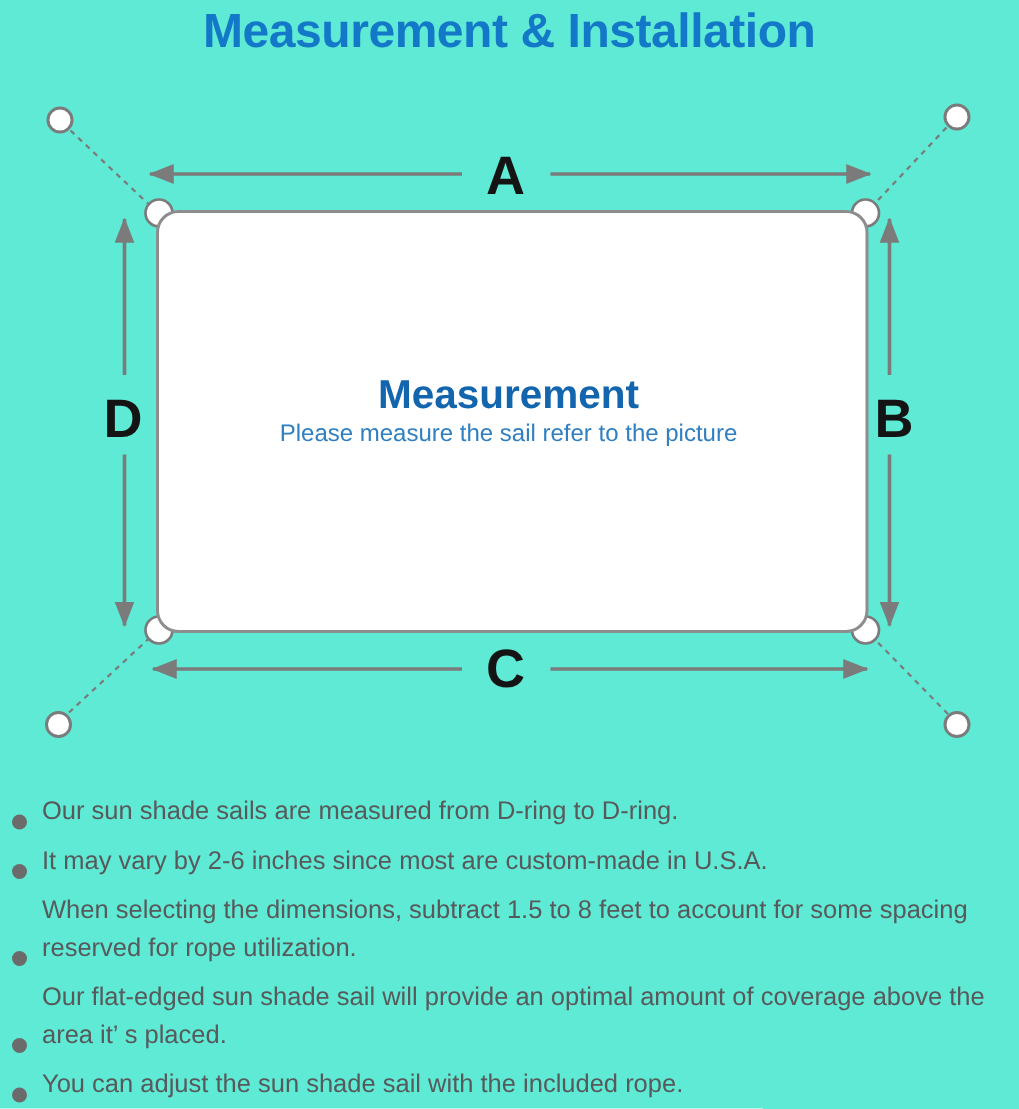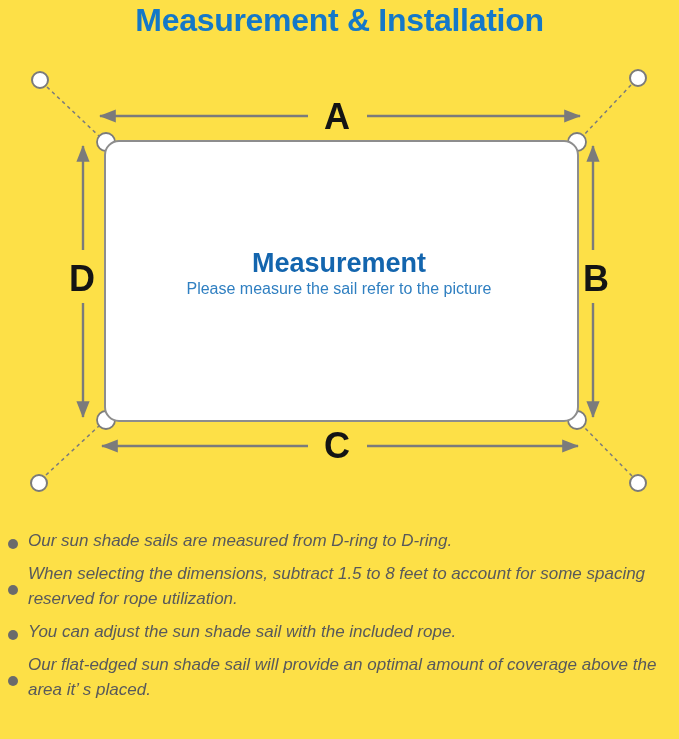--- a/index.html
+++ b/index.html
@@ -5,21 +5,21 @@
   html, body {
     margin: 0;
     padding: 0;
     background: #ffffff;
     font-family: "Liberation Sans", sans-serif;
   }
   .page {
     position: relative;
     width: 679px;
     height: 739px;
-    background: #fde047;
+    background: #5eead4;
     overflow: hidden;
   }
   .main-title {
     margin: 0;
     padding-top: 3px;
     text-align: center;
     font-size: 32px;
     line-height: 35px;
     font-weight: bold;
     letter-spacing: -0.3px;
@@ -48,27 +48,26 @@
     fill: #2f7fc1;
   }
 
   .bullets {
     list-style: none;
     margin: 3px 0 0 0;
     padding: 0 6px 0 8px;
   }
   .bullet-item {
     display: flex;
-    align-items: center;
+    align-items: flex-end;
     gap: 10px;
     margin-bottom: 8px;
     color: #58595b;
     font-size: 17px;
     line-height: 25px;
-    font-style: italic;
   }
   .bullet-dot {
     flex: none;
     width: 10px;
     height: 10px;
     margin-top: 7px;
     border-radius: 50%;
     background: #6b6b6b;
   }
   .bullet-text { flex: 1; }
@@ -132,25 +131,29 @@
     </svg>
   </div>
 
   <ul class="bullets">
     <li class="bullet-item">
       <span class="bullet-dot"></span>
       <span class="bullet-text">Our sun shade sails are measured from D-ring to D-ring.</span>
     </li>
     <li class="bullet-item">
       <span class="bullet-dot"></span>
+      <span class="bullet-text">It may vary by 2-6 inches since most are custom-made in U.S.A.</span>
+    </li>
+    <li class="bullet-item">
+      <span class="bullet-dot"></span>
       <span class="bullet-text">When selecting the dimensions, subtract 1.5 to 8 feet to account for some spacing reserved for rope utilization.</span>
     </li>
     <li class="bullet-item">
       <span class="bullet-dot"></span>
-      <span class="bullet-text">You can adjust the sun shade sail with the included rope.</span>
+      <span class="bullet-text">Our flat-edged sun shade sail will provide an optimal amount of coverage above the area it’ s placed.</span>
     </li>
     <li class="bullet-item">
       <span class="bullet-dot"></span>
-      <span class="bullet-text">Our flat-edged sun shade sail will provide an optimal amount of coverage above the area it’ s placed.</span>
+      <span class="bullet-text">You can adjust the sun shade sail with the included rope.</span>
     </li>
   </ul>
 
 </div>
 
 </body></html>

